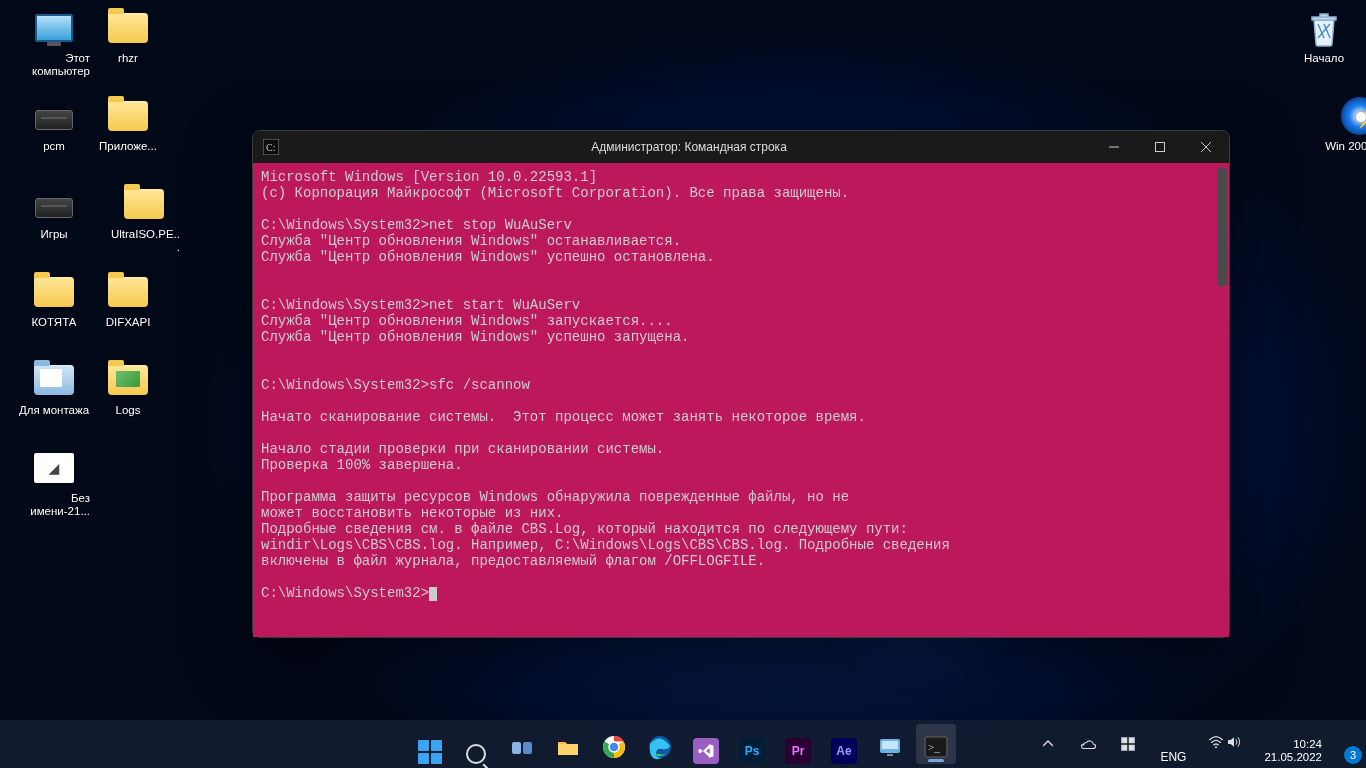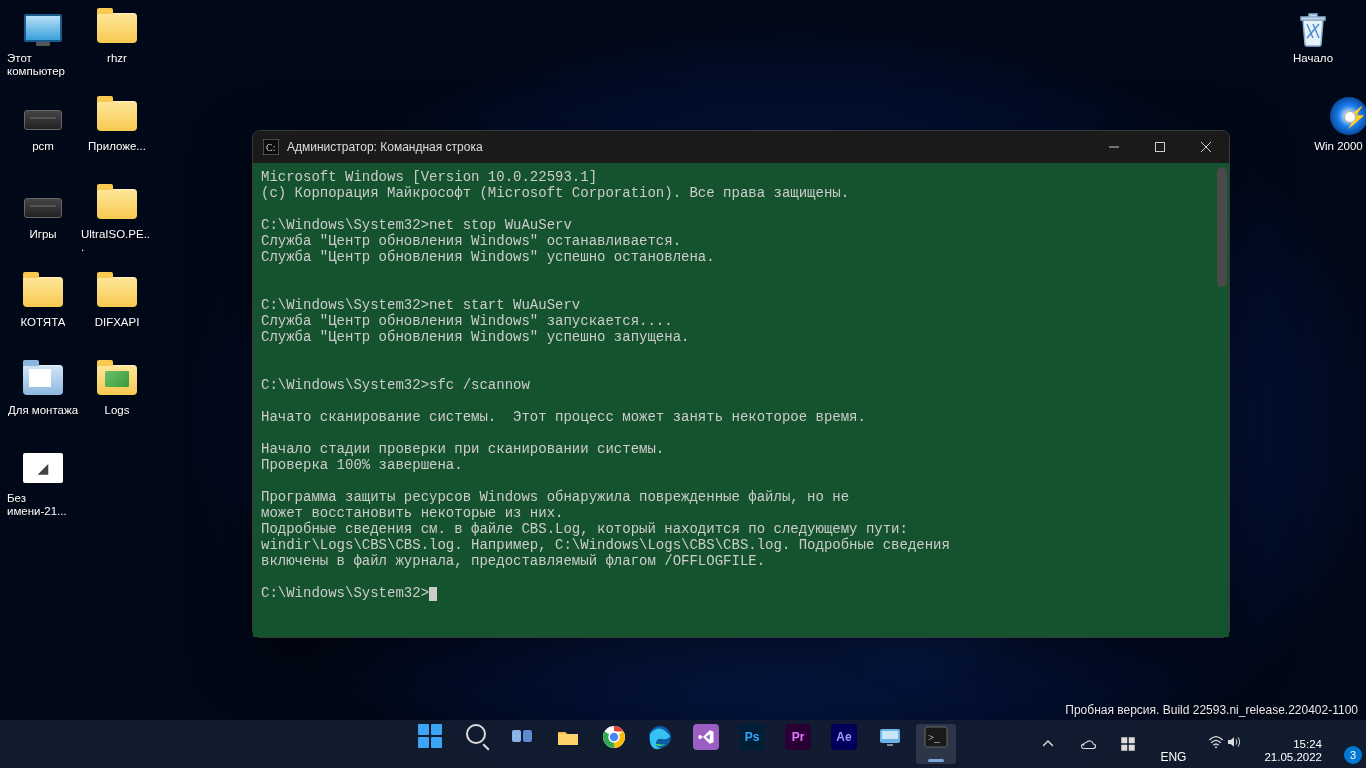--- a/index.html
+++ b/index.html
@@ -13,22 +13,22 @@
   position: absolute; width: 700px; height: 560px; left: 430px; top: 160px;
   background:
     radial-gradient(ellipse 200px 300px at 60% 45%, rgba(80,150,255,0.6), transparent 70%),
     radial-gradient(ellipse 180px 280px at 45% 50%, rgba(40,110,230,0.5), transparent 70%),
     radial-gradient(ellipse 220px 320px at 70% 55%, rgba(30,90,210,0.45), transparent 70%);
   filter: blur(6px);
 }
 
 .desktop { position: absolute; top: 0; left: 0; right: 0; bottom: 48px; }
 .dicon {
-  position: absolute; width: 74px; text-align: left; cursor: pointer;
-  display: flex; flex-direction: column; align-items: center; gap: 2px;
+  position: absolute; width: 74px; text-align: right; cursor: pointer;
+  display: flex; flex-direction: column; align-items: center; gap: 2px; margin-left: 11px;
 }
 .dicon .imgbox {
   width: 44px; height: 44px; display: flex; align-items: center; justify-content: center;
   position: relative;
 }
 .dicon .label {
   color: #fff; font-size: 11.5px; line-height: 13px;
   text-shadow: 1px 1px 2px rgba(0,0,0,0.8);
   max-width: 72px; overflow: hidden; word-wrap: break-word;
 }
@@ -78,27 +78,27 @@
   position: absolute; left: 252px; top: 130px; width: 978px; height: 508px;
   background: #0c0c0c; border: 1px solid #3a3a3a; border-radius: 8px;
   box-shadow: 0 20px 60px rgba(0,0,0,0.6);
   display: flex; flex-direction: column;
 }
 .cmdwin .titlebar {
   height: 32px; background: #1a1a1a; border-radius: 8px 8px 0 0;
   display: flex; align-items: center; padding-left: 10px;
 }
 .cmdwin .ticon { width: 16px; height: 16px; margin-right: 8px; }
-.cmdwin .ttitle { color: #ddd; font-size: 12px; flex: 1; }
+.cmdwin .ttitle { color: #ddd; font-size: 12px; flex: 1; text-align: center; }
 .cmdwin .wbtn {
   width: 46px; height: 32px; display: flex; align-items: center; justify-content: center;
   cursor: pointer; color: #ccc;
 }
 .cmdwin .body {
-  flex: 1; background: #14532d; color: #ccc; padding: 6px 8px;
+  flex: 1; background: #be185d; color: #ccc; padding: 6px 8px;
   font-family: Consolas, "Courier New", monospace; font-size: 14px; line-height: 16px;
   white-space: pre; overflow: hidden; position: relative;
 }
 .cmdwin .body .scrollb {
   position: absolute; right: 2px; top: 4px; width: 10px; height: 120px;
   background: #4a4a4a; border-radius: 5px;
 }
 .cursor { display:inline-block; width:8px; height:14px; background:#ccc; vertical-align:text-bottom; animation: blink 1s steps(1) infinite; }
 @keyframes blink { 50% { opacity:0; } }
 
@@ -112,21 +112,21 @@
   position: absolute; left: 0; right: 0; bottom: 0; height: 48px;
   background: rgba(20,30,50,0.85); backdrop-filter: blur(20px);
   display: flex; align-items: center;
 }
 .taskbar .center {
   position: absolute; left: 50%; transform: translateX(-50%);
   display: flex; align-items: center; gap: 6px;
 }
 .tbtn {
   width: 40px; height: 40px; border-radius: 4px;
-  display: flex; align-items: flex-start; justify-content: center; cursor: pointer;
+  display: flex; align-items: flex-end; justify-content: center; cursor: pointer;
 }
 .tbtn.active { background: rgba(255,255,255,0.12); }
 .tbtn.active::after {
   content:''; position:absolute; bottom:2px; width:16px; height:3px;
   background:#7aa8d8; border-radius:2px;
 }
 .tbtn { position: relative; }
 .start-ico { width:24px; height:24px; display:grid; grid-template-columns:1fr 1fr; grid-template-rows:1fr 1fr; gap:2px; }
 .start-ico div { background:#3ca4f4; border-radius:1px; }
 .search-ico { width:20px; height:20px; border:2px solid #ddd; border-radius:50%; position:relative; }
@@ -193,21 +193,21 @@
           <div class="folder-ico"></div>
         </div>
         <div class="label">rhzr</div>
       </div>
       <div class="dicon" style="left: 80px; top: 94px;">
         <div class="imgbox">
           <div class="folder-ico"></div>
         </div>
         <div class="label">Приложе...</div>
       </div>
-      <div class="dicon" style="left: 80px; top: 182px;">
+      <div class="dicon" style="left: 96px; top: 182px;">
         <div class="imgbox">
           <div class="folder-ico"></div>
         </div>
         <div class="label">UltraISO.PE...</div>
       </div>
       <div class="dicon" style="left: 80px; top: 270px;">
         <div class="imgbox">
           <div class="folder-ico"></div>
         </div>
         <div class="label">DIFXAPI</div>
@@ -290,21 +290,20 @@
 Подробные сведения см. в файле CBS.Log, который находится по следующему пути:
 windir\Logs\CBS\CBS.log. Например, C:\Windows\Logs\CBS\CBS.log. Подробные сведения
 включены в файл журнала, предоставляемый флагом /OFFLOGFILE.
 
 </span><span id="term-prompt">C:\Windows\System32&gt;</span><span class="cursor"></span>
     <div class="scrollb"></div>
   </div>
 </div>
 
 <div class="watermark">
-  <div>Пробная версия. Build 22593.ni_release.220402-1100</div>
 </div>
 
 <div class="taskbar">
   <div class="center" id="tb-center">
       <div class="tbtn">
         <div class="start-ico">
           <div></div>
           <div></div>
           <div></div>
           <div></div>
@@ -396,18 +395,18 @@
       <span><svg width="16" height="16" viewBox="0 0 24 24">
             <path d="M2 9 q10 -10 20 0 M5 13 q7 -7 14 0 M8 17 q4 -4 8 0" stroke="#ddd" stroke-width="2" fill="none"></path>
             <circle cx="12" cy="20" r="1.5" fill="#ddd"></circle>
           </svg></span>
       <span><svg width="16" height="16" viewBox="0 0 24 24">
             <path d="M3 9v6h4l5 4V5L7 9H3z" fill="#ddd"></path>
             <path d="M15 8q3 4 0 8 M18 5q5 7 0 14" stroke="#ddd" stroke-width="1.5" fill="none"></path>
           </svg></span>
     </div>
     <div class="clock">
-      <div>15:24</div>
+      <div>10:24</div>
       <div>21.05.2022</div>
     </div>
     <div class="notif-badge">3</div>
   </div>
 </div>
 
 </body></html>

